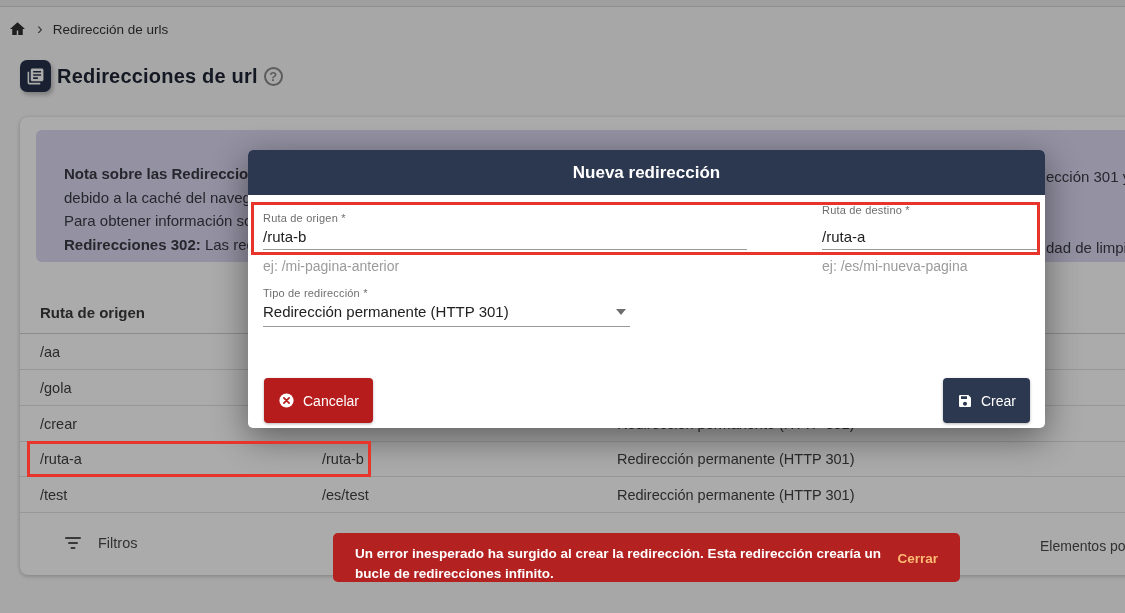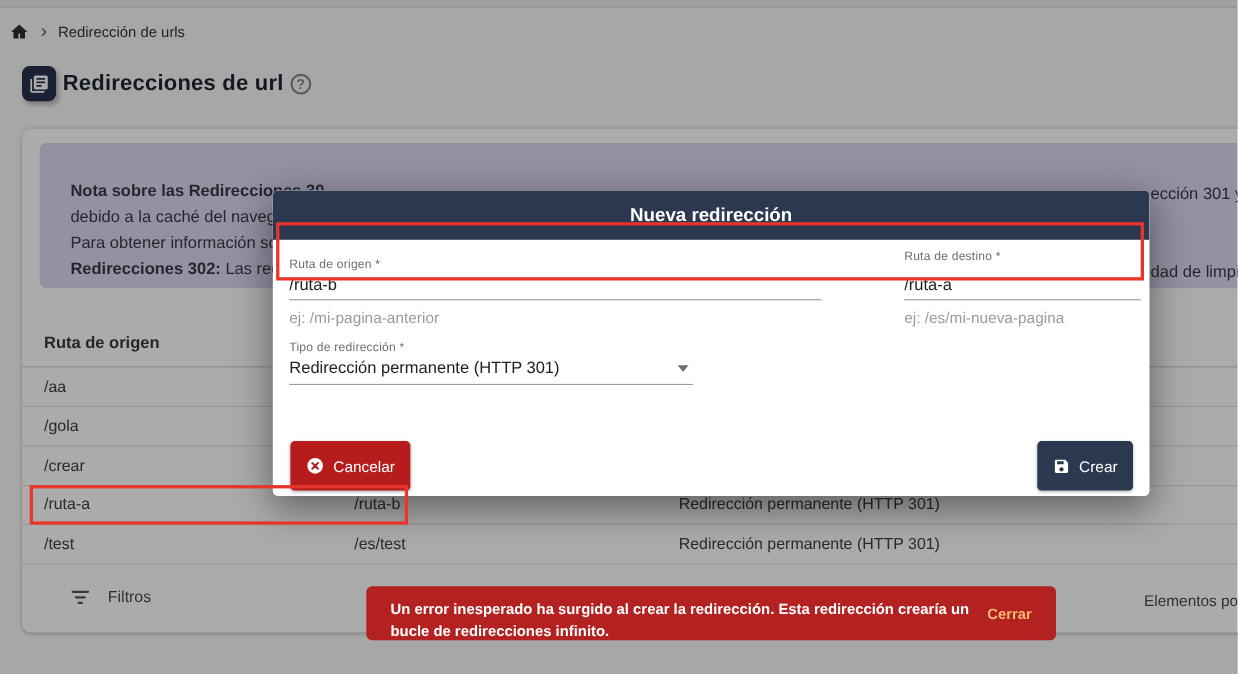--- a/index.html
+++ b/index.html
@@ -35,21 +35,21 @@
   .filtericon { position:absolute; left:43px; top:14px; width:20px; height:14px; }
   .filtericon i { position:absolute; left:50%; transform:translateX(-50%); height:2px; background:#555; border-radius:1px; display:block; }
   .filtericon .f1 { top:1px; width:16px; } .filtericon .f2 { top:6px; width:10px; } .filtericon .f3 { top:11px; width:5px; }
   .filterlabel { position:absolute; left:78px; top:13px; font-size:14.5px; color:#4a4a4a; }
   .pagelabel { position:absolute; left:1020px; top:16px; font-size:14px; color:#4a4a4a; white-space:nowrap; }
 
   
   .overlay { position:absolute; inset:0; background:rgba(0,0,0,0.33); z-index:10; }
 
   
-  .modal { position:absolute; left:248px; top:150px; width:797px; height:278px; background:#fff; border-radius:5px; overflow:hidden; box-shadow:0 10px 35px rgba(0,0,0,.45); z-index:20;margin-top:23px; }
+  .modal { position:absolute; left:248px; top:150px; width:797px; height:278px; background:#fff; border-radius:5px; overflow:hidden; box-shadow:0 10px 35px rgba(0,0,0,.45); z-index:20; }
   .modalheader { height:45px; background:#2c3850; color:#fff; display:flex; align-items:center; justify-content:center; font-size:17px; font-weight:bold; }
   .mlabel { position:absolute; font-size:11px; color:#6e6e6e; letter-spacing:.2px; }
   .minput { position:absolute; border:none; outline:none; border-bottom:1px solid #9a9a9a; font-family:"Liberation Sans",sans-serif; font-size:15px; color:#212121; background:transparent; padding:0 0 4px 0; }
   .mhint { position:absolute; font-size:14px; color:#9b9b9b; white-space:nowrap; }
   .mselect { position:absolute; left:15px; top:153px; width:367px; border-bottom:1px solid #9a9a9a; font-size:15px; color:#212121; padding-bottom:6px; cursor:pointer; }
   .mselect .arrow { position:absolute; right:4px; top:6px; width:0; height:0; border-left:5px solid transparent; border-right:5px solid transparent; border-top:6px solid #6e6e6e; }
   .btn { position:absolute; top:228px; height:45px; border:none; border-radius:4px; color:#fff; font-family:"Liberation Sans",sans-serif; font-size:14px; display:flex; align-items:center; gap:8px; padding:0 14px; cursor:pointer; box-shadow:0 1px 3px rgba(0,0,0,.3); }
   .btn-cancel { left:16px; background:#b71c1c; }
   .btn-create { left:695px; background:#2c3850; }
 

